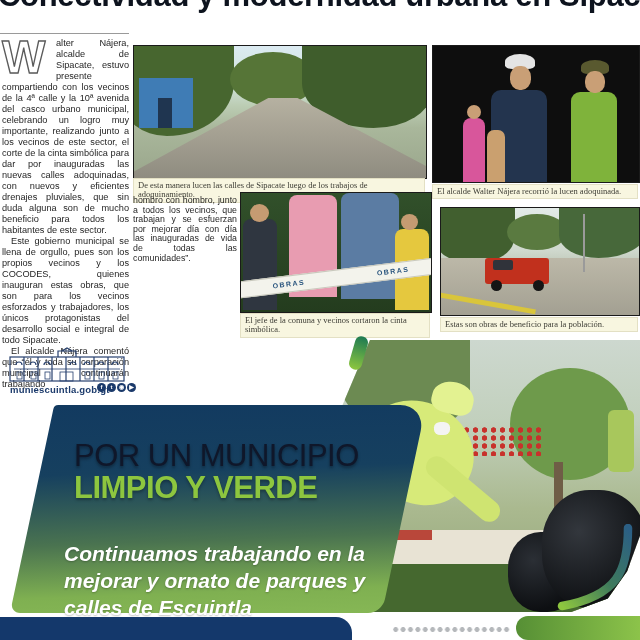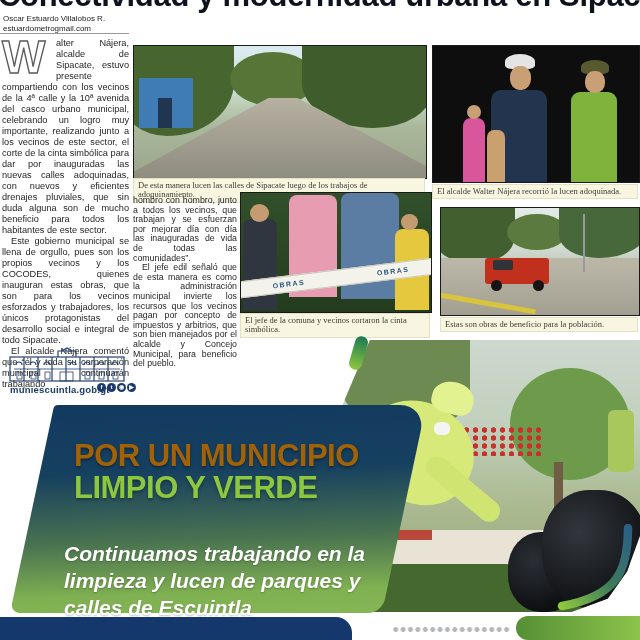--- a/index.html
+++ b/index.html
@@ -111,21 +111,21 @@
   .adp-bag2{position:absolute;left:298px;top:192px;width:72px;height:80px;border-radius:45%;
             background:radial-gradient(circle at 35% 35%,#2b2f35,#0d0f12 72%);}
 
   .green-slash{position:absolute;left:352px;top:336px;width:13px;height:34px;border-radius:6px;
                background:linear-gradient(180deg,#1d7a52,#8dc63f);transform:rotate(16deg);}
 
   .ad-panel{position:absolute;left:10px;top:405px;width:372px;height:208px;
             transform:skewX(-12deg);transform-origin:left bottom;
             border-radius:4px 26px 14px 10px;
             background:linear-gradient(178deg,#123a60 0%,#16405f 32%,#4a7350 64%,#7fb051 88%,#86b755 100%);}
-  .ad-title1{position:absolute;left:74px;top:438px;font-size:31px;font-weight:700;color:#a16207;
+  .ad-title1{position:absolute;left:74px;top:438px;font-size:31px;font-weight:400;color:#0f172a;
              letter-spacing:-0.5px;text-shadow:0 2px 3px rgba(0,0,0,.35);white-space:nowrap;}
   .ad-title2{position:absolute;left:74px;top:470px;font-size:31px;font-weight:800;color:#8dc63f;
              letter-spacing:-0.5px;text-shadow:0 2px 3px rgba(0,0,0,.3);white-space:nowrap;}
   .ad-tagline{position:absolute;left:64px;top:540px;font-size:21px;line-height:27px;
               font-style:italic;font-weight:600;color:#ffffff;text-shadow:0 1px 2px rgba(0,0,0,.25);}
   .ad-tagline .bold{font-weight:800;}
 
   .bottom-bar{position:absolute;left:0;top:617px;width:352px;height:23px;background:#14386b;border-radius:0 16px 0 0;}
   .dots{position:absolute;left:392px;top:626px;width:118px;height:7px;
         background-image:radial-gradient(circle,#b5b8bb 2.2px,transparent 2.7px);background-size:7.4px 7px;}
@@ -135,24 +135,20 @@
 </style>
 </head>
 <body>
 
 <div class="page">
 
   <div class="headline-clip">
     <h1>Conectividad y modernidad urbana en Sipacate</h1>
   </div>
 
-  <div class="byline">
-    <div>Oscar Estuardo Villalobos R.</div>
-    <div>estuardometrogmail.com</div>
-  </div>
   <div class="rule"></div>
 
   <div class="col col1">
     <p><span class="dropcap">W</span><span>alter Nájera, alcalde de Sipacate, estuvo presente compartiendo con los vecinos de la 4ª calle y la 10ª avenida del casco urbano municipal, celebrando un logro muy importante, realizando junto a los vecinos de este sector, el corte de la cinta simbólica para dar por inauguradas las nuevas calles adoquinadas, con nuevos y eficientes drenajes pluviales, que sin duda alguna son de mucho beneficio para todos los habitantes de este sector.</span></p>
     <p class="ind">Este gobierno municipal se llena de orgullo, pues son los propios vecinos y los COCODES, quienes inauguran estas obras, que son para los vecinos esforzados y trabajadores, los únicos protagonistas del desarrollo social e integral de todo Sipacate.</p>
     <p class="ind">El alcalde Nájera comentó que “él y toda su corporación municipal continuarán trabajando</p>
   </div>
 
   <div class="photo ph1">
     <div class="p1-sky"></div>
@@ -173,21 +169,20 @@
     <div class="p2-cap2"></div>
     <div class="p2-face2"></div>
     <div class="p2-kid1"></div>
     <div class="p2-kid1f"></div>
     <div class="p2-kid2"></div>
   </div>
   <div class="cap" style="left:432px;top:184px;width:206px;">El alcalde Walter Nájera recorrió la lucen adoquinada.</div>
 
   <div class="col col2">
     <p>hombro con hombro, junto a todos los vecinos, que trabajan y se esfuerzan por mejorar día con día las inauguradas de vida de todas las comunidades”.</p>
-    <p class="ind">El jefe edil señaló que de esta manera es como la administración municipal invierte los recursos que los vecinos pagan por concepto de impuestos y arbitrios, que son bien manejados por el alcalde y Concejo Municipal, para beneficio del pueblo.</p>
   </div>
 
   <div class="photo ph3">
     <div class="p3-kid-dark"></div>
     <div class="p3-kid-dark-f"></div>
     <div class="p3-man-pink"></div>
     <div class="p3-man-blue"></div>
     <div class="p3-kid-yellow"></div>
     <div class="p3-kid-yellow-f"></div>
     <div class="p3-ribbon">
@@ -268,21 +263,21 @@
     <div class="adp-capw"></div>
     <div class="adp-mask"></div>
   </div>
 
   <div class="green-slash"></div>
   <div class="ad-panel"></div>
   <div class="ad-title1">POR UN MUNICIPIO</div>
   <div class="ad-title2">LIMPIO Y VERDE</div>
   <div class="ad-tagline">
     <div>Continuamos trabajando en la</div>
-    <div>limpieza y lucen de parques y</div>
+    <div>mejorar y ornato de parques y</div>
     <div class="bold">calles de Escuintla</div>
   </div>
 
   <div class="bottom-bar"></div>
   <div class="dots"></div>
   <div class="pill"></div>
   <svg class="corner-band" viewBox="0 0 84 96">
     <defs>
       <linearGradient id="bandg" x1="1" y1="0" x2="0" y2="1">
         <stop offset="0" stop-color="#2b5f85"></stop>

